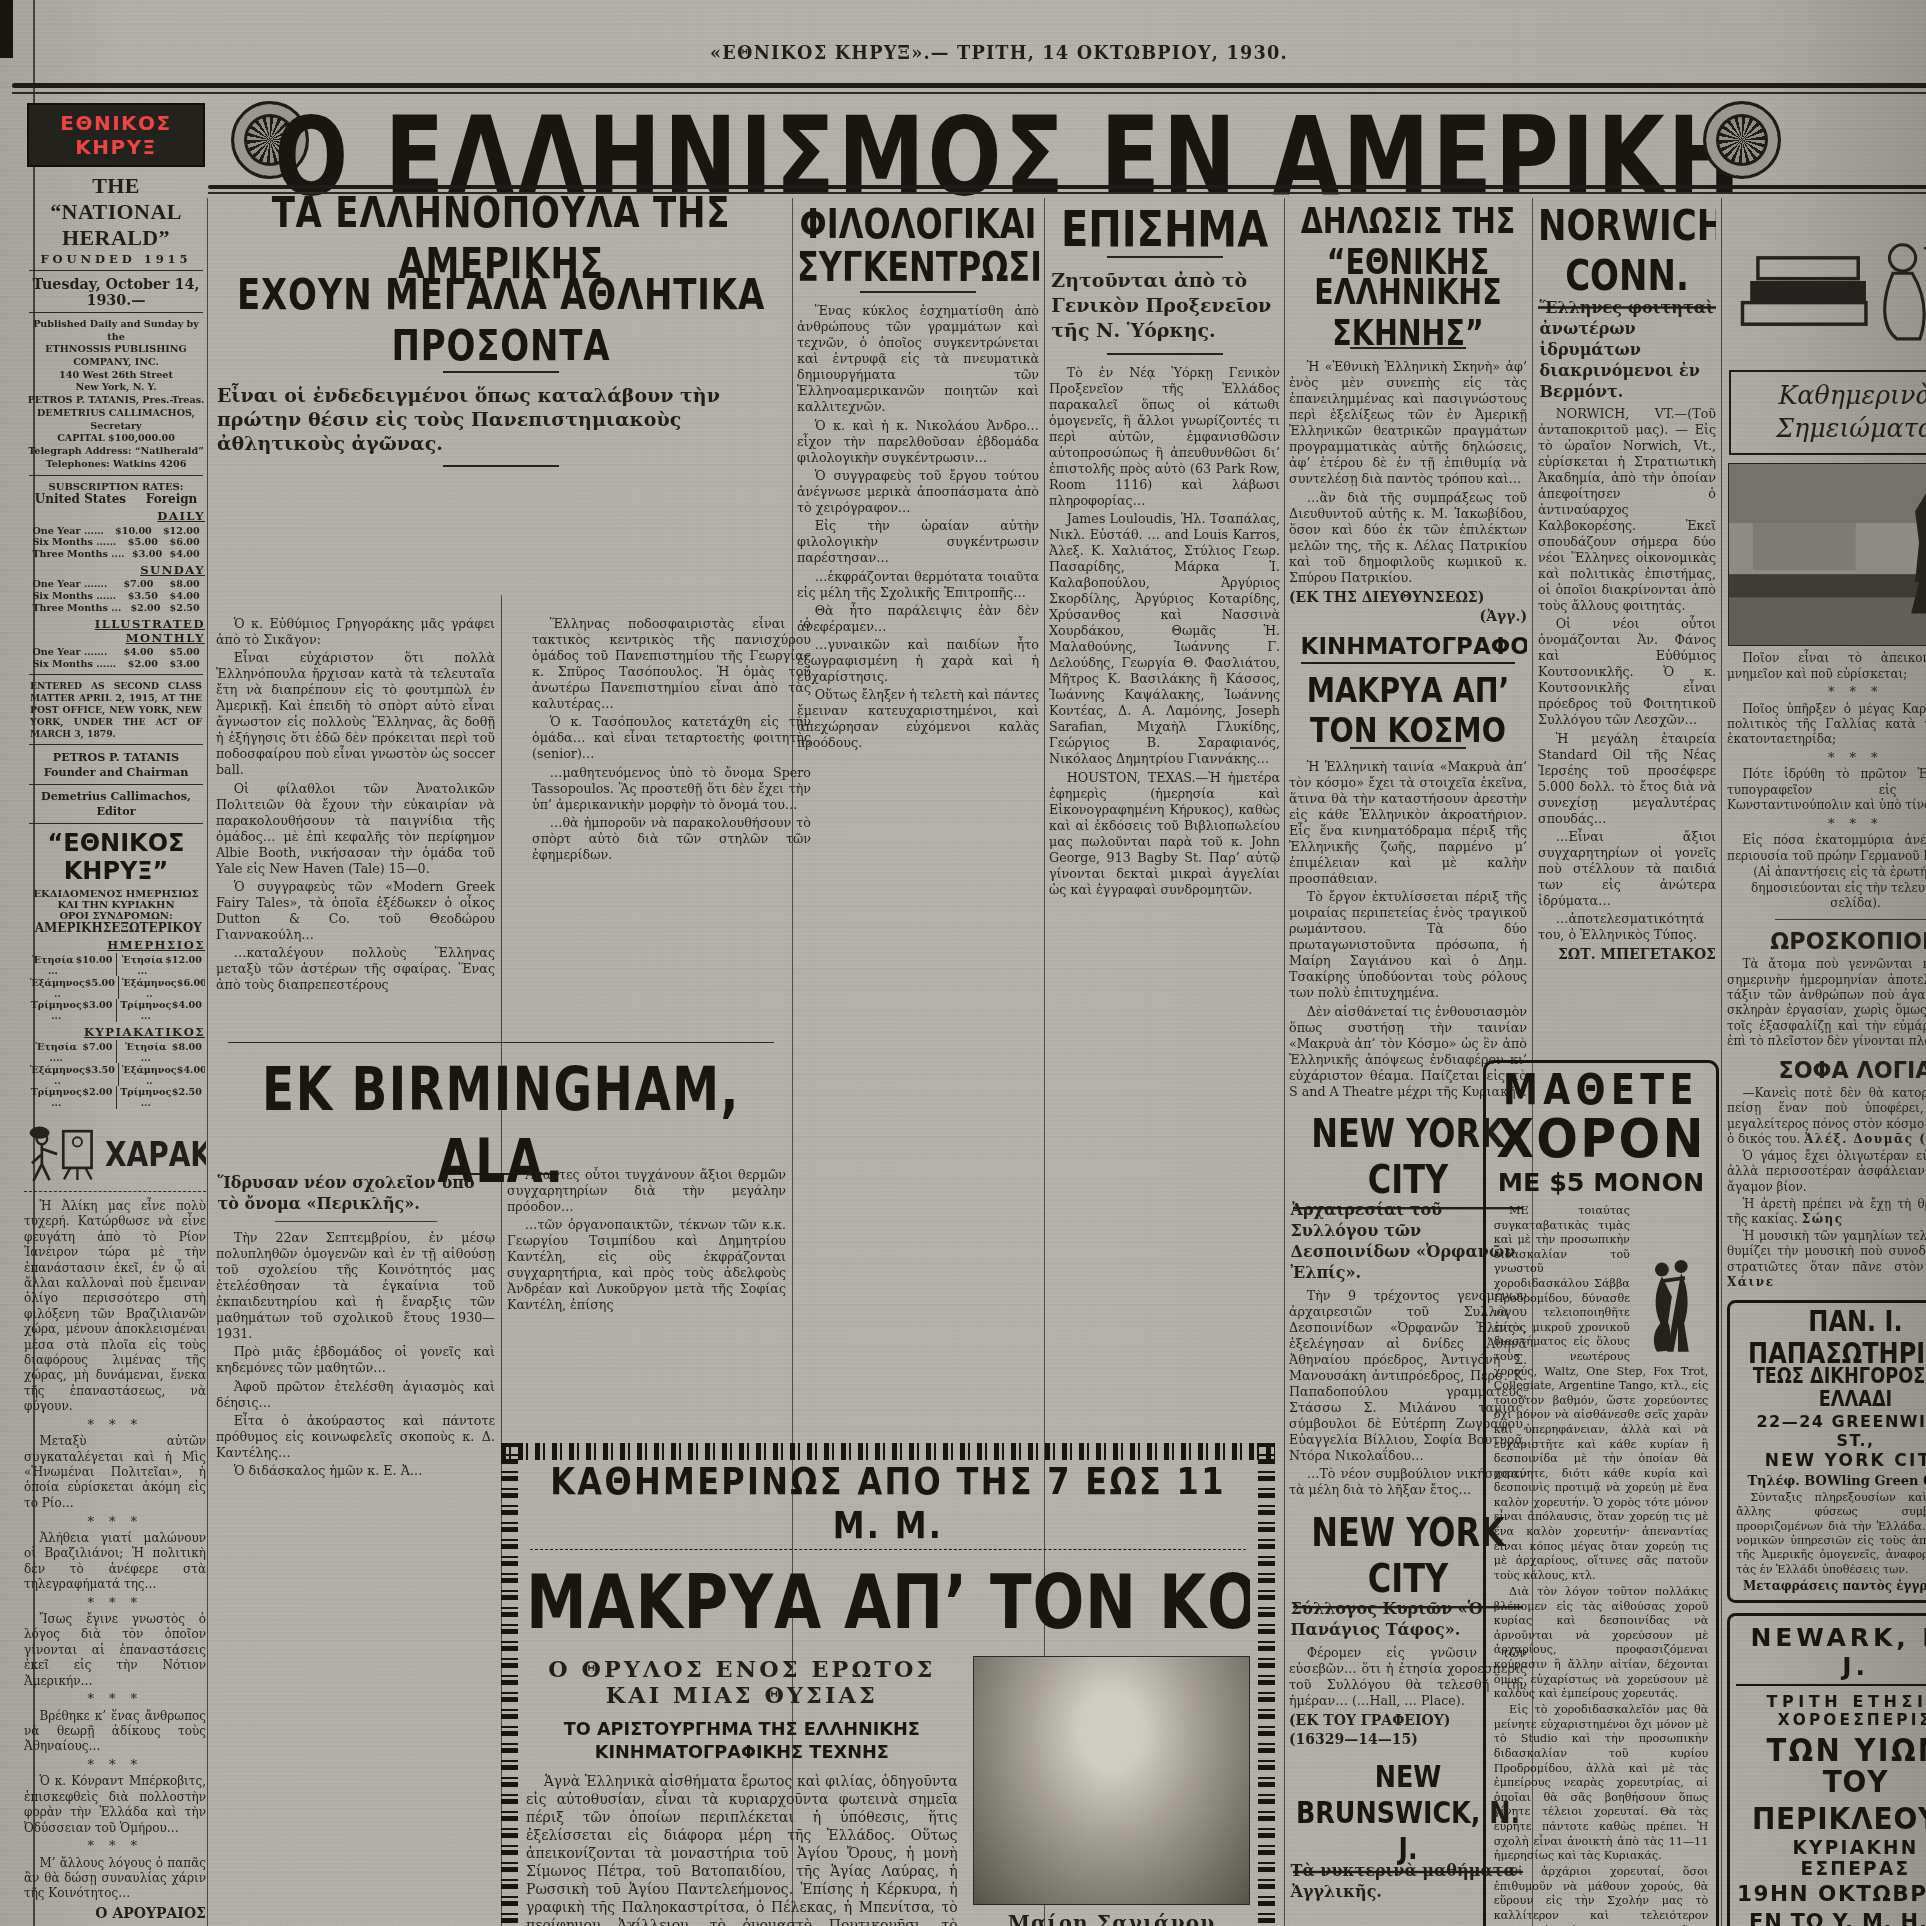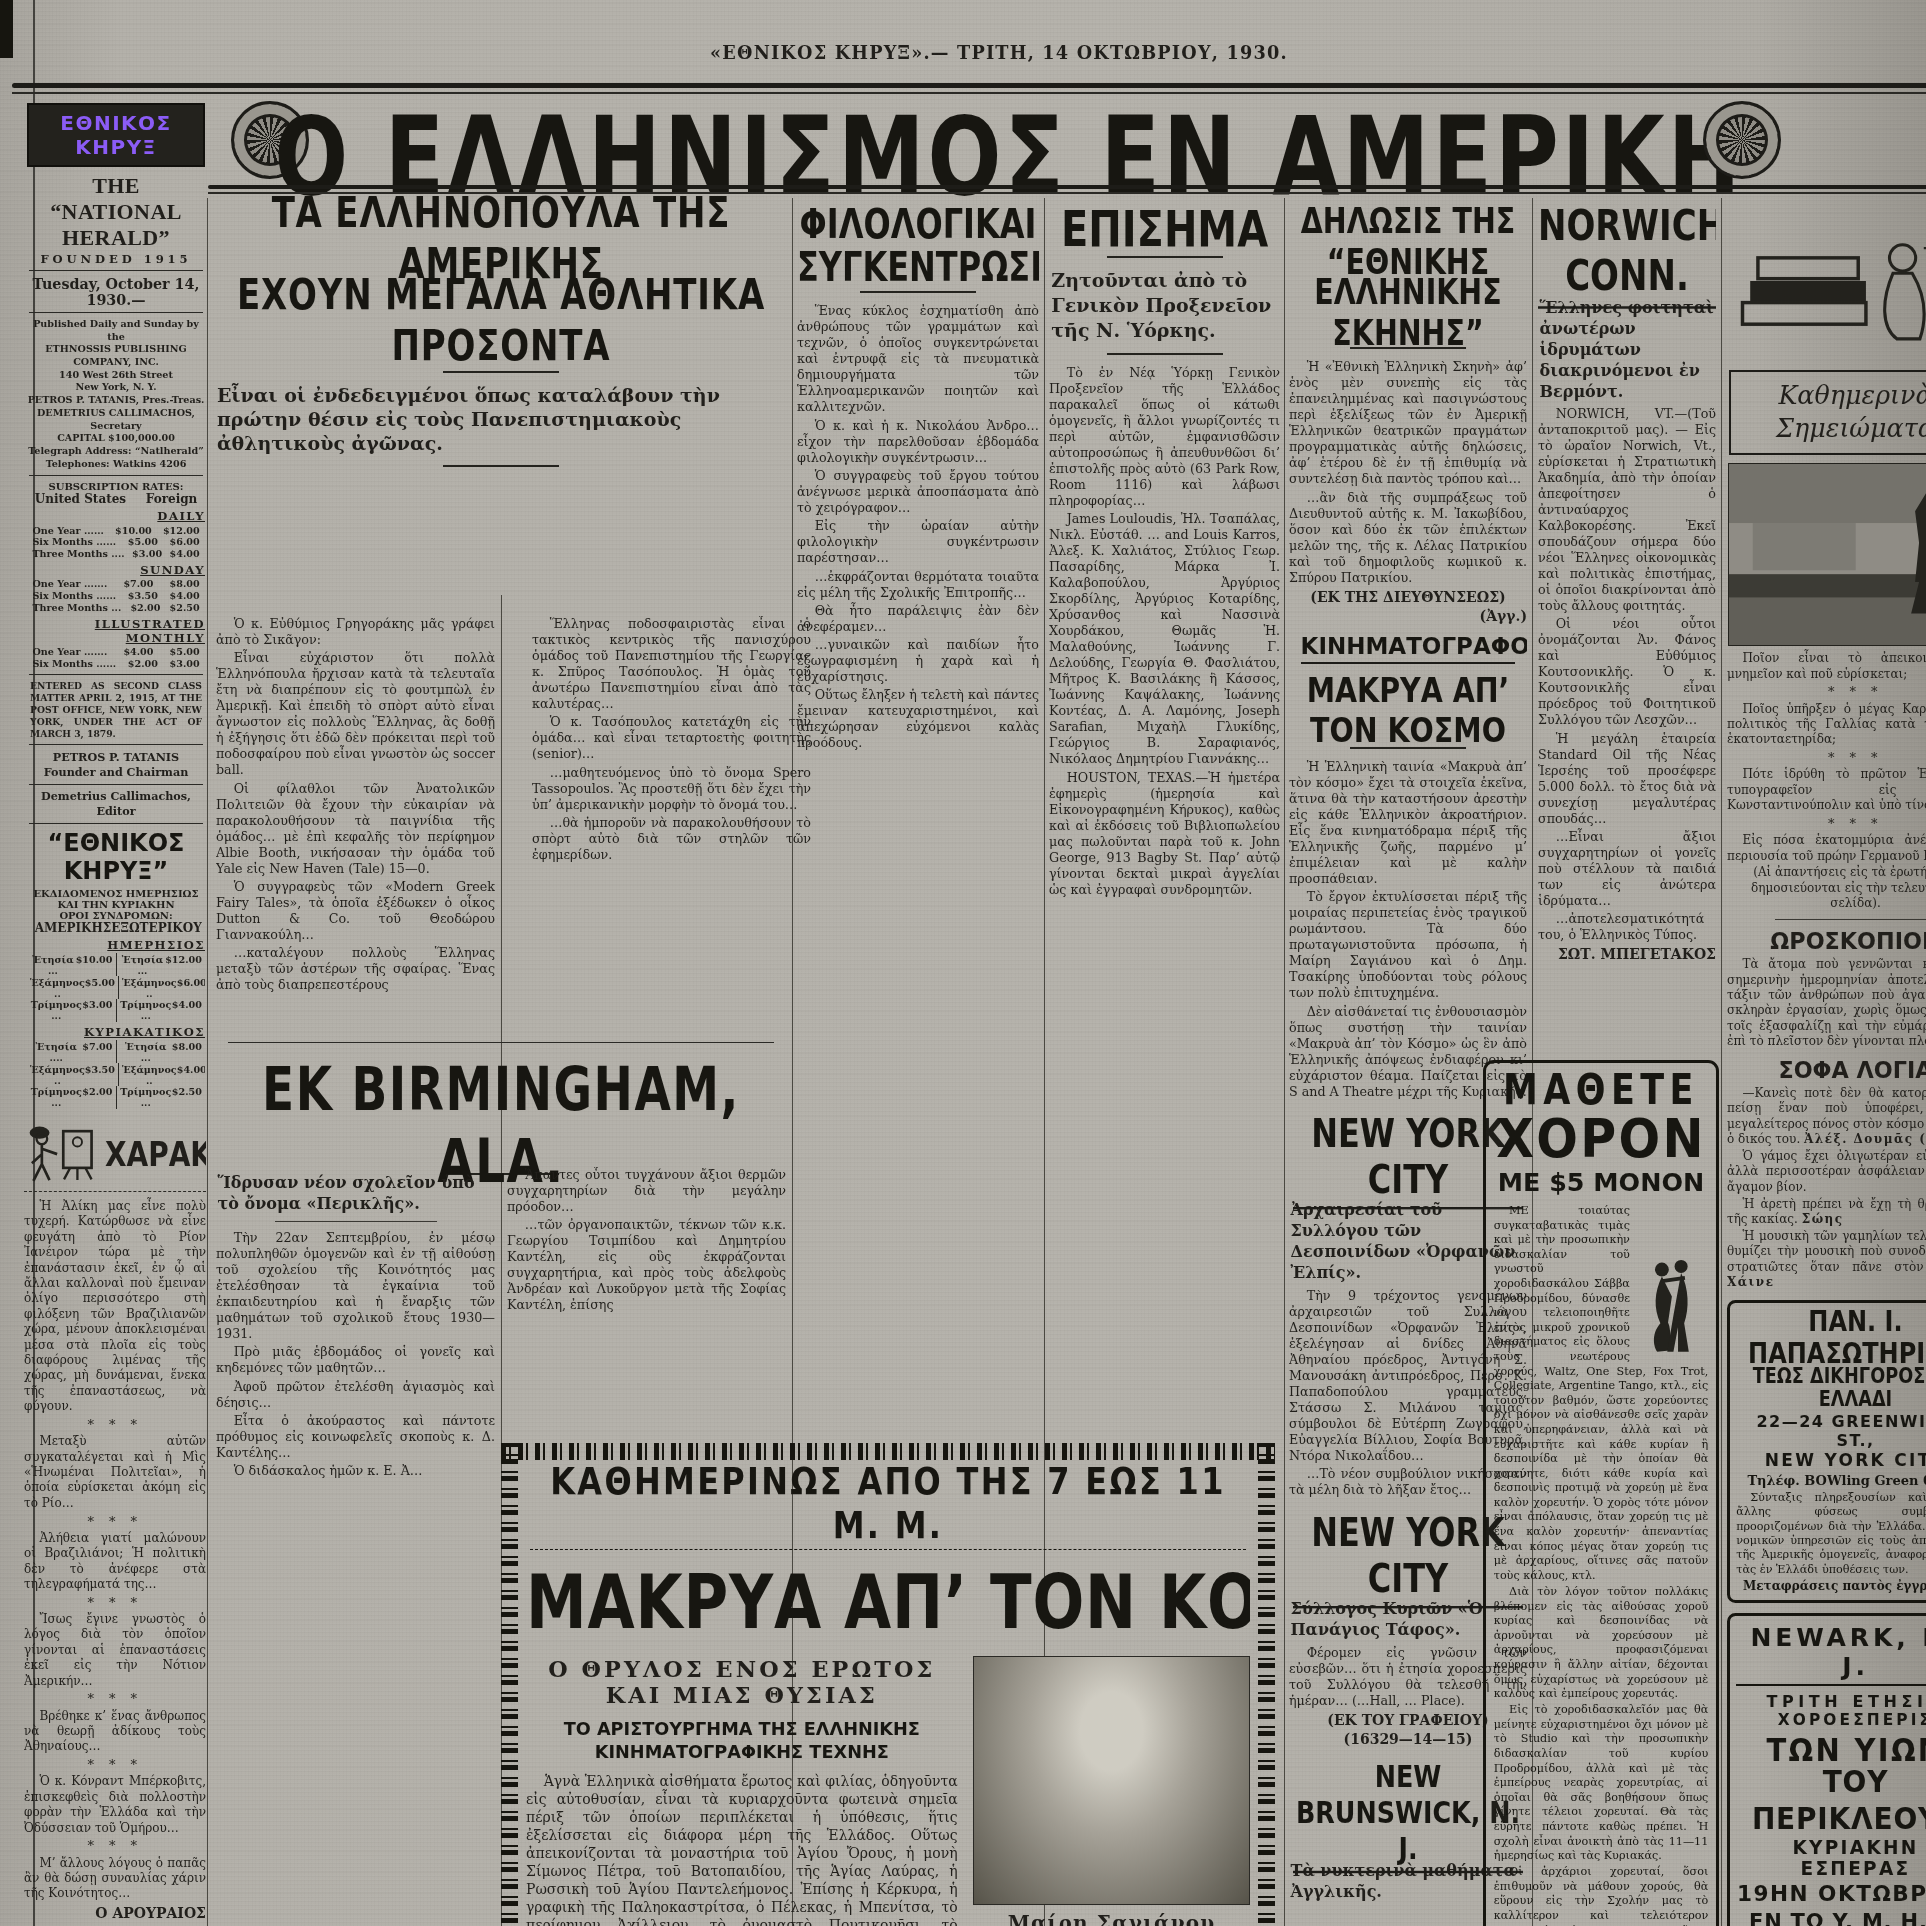--- a/index.html
+++ b/index.html
@@ -22,24 +22,24 @@
     font-family:"DejaVu Sans",sans-serif;font-weight:bold;font-size:87px;letter-spacing:3.1px;white-space:nowrap;color:#161511;}
   .vr{position:absolute;top:198px;bottom:15.4px;width:1.2px;background:#4a4841;}
   .col{position:absolute;overflow:hidden;}
   .hl{font-family:"DejaVu Sans",sans-serif;font-weight:bold;color:#171611;}
   .dv{width:116px;border-top:2.3px solid #24231e;margin:10px auto;}
   .dvthin{width:162px;border-top:1.2px solid #3a3833;margin:7.7px auto;}
   .bt p{font-size:12.7px;line-height:16px;text-align:justify;text-indent:17.7px;margin:0 0 2.3px 0;}
   .deck{font-size:19px;line-height:25px;font-weight:bold;text-align:left;margin:3.9px 2.3px;}
   .stars{text-align:center;font-size:13px;letter-spacing:5.4px;margin:2.3px 0;}
   .sig{text-align:right;font-weight:bold;font-size:14px;margin:3.1px 0;}
-  .sigc{text-align:center;font-weight:bold;font-size:14px;margin:3.1px 0;}
+  .sigc{text-align:left;font-weight:bold;font-size:14px;margin:3.1px 0;}
   
   .mast{position:absolute;left:27px;top:103px;width:178px;height:1009px;overflow:hidden;text-align:center;}
-  .mastlogo{background:#23221d;color:#8b5cf6;font-family:"DejaVu Sans",sans-serif;font-weight:bold;font-size:20px;
+  .mastlogo{background:#23221d;color:#ef4444;font-family:"DejaVu Sans",sans-serif;font-weight:bold;font-size:20px;
     letter-spacing:1.5px;padding:6.2px 1.5px;border:2.3px double #11100c;}
   .mast h2{font-family:"Liberation Serif",serif;font-size:22px;margin:5.4px 0 0.8px 0;letter-spacing:0.4px;}
   .mast .founded{font-size:11.6px;letter-spacing:3.9px;font-weight:bold;margin:0.8px 0 3.1px;}
   .mast hr{border:none;border-top:1.5px solid #2a2925;margin:4.6px 2.3px;}
   .mast .date{font-size:14.3px;font-weight:bold;margin:2.3px 0;}
   .msmall{font-size:9.6px;line-height:12.7px;font-weight:bold;}
   .mrates{font-size:10px;font-weight:bold;}
   .mh{font-size:11.6px;font-weight:bold;letter-spacing:1.5px;text-decoration:underline;margin:3.1px 0 1.5px;text-align:right;}
   .rrow{display:flex;justify-content:space-between;font-size:9.6px;font-weight:bold;padding:0.4px 5.4px;}
   .rrow span:first-child{text-align:center;}

